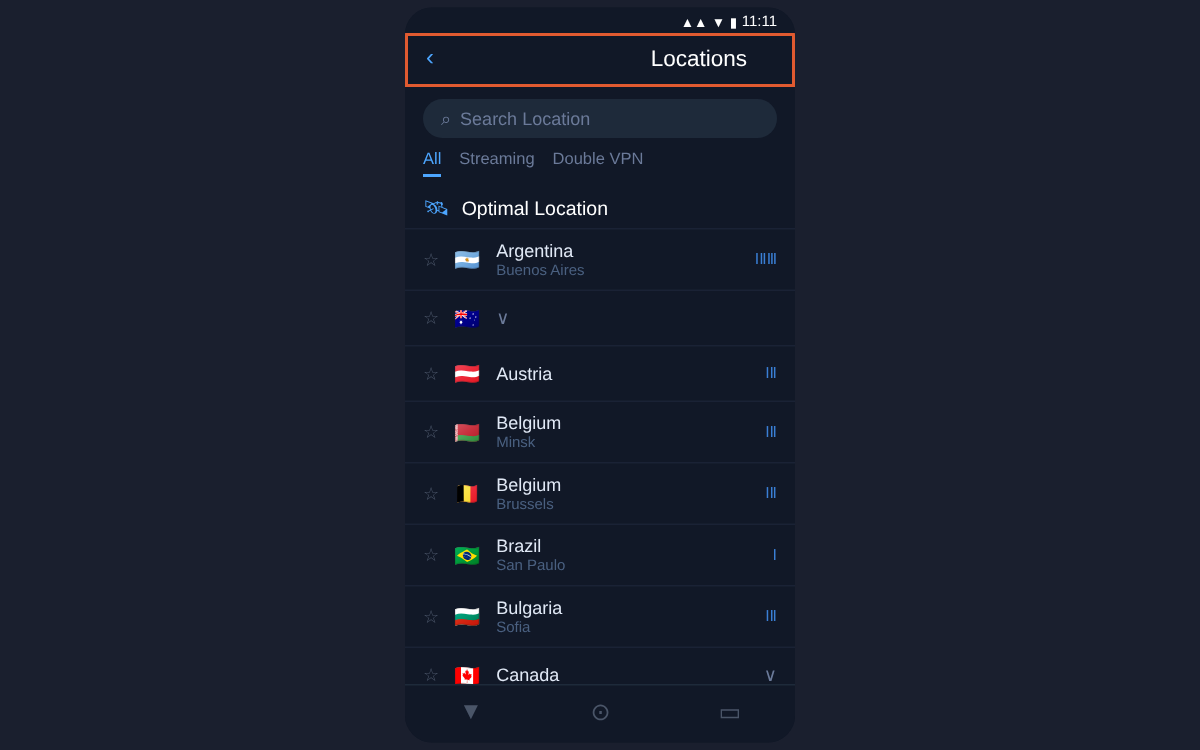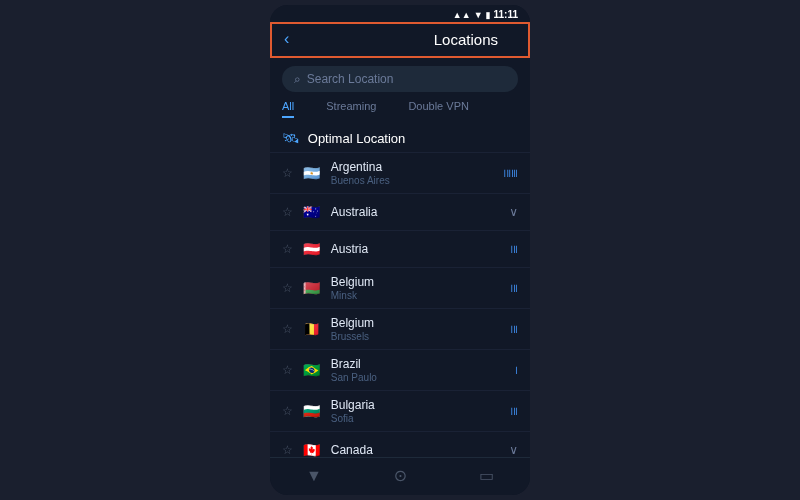--- a/index.html
+++ b/index.html
@@ -31,21 +31,21 @@
       gap: 4px;
     }
     .status-icons {
       display: flex;
       align-items: center;
       gap: 3px;
     }
     .status-time {
       color: #fff;
       font-size: 10px;
-      font-weight: 700;
+      font-weight: 400;
     }
     .header {
       display: flex;
       align-items: center;
       padding: 6px 12px 8px;
       border-bottom: 1px solid #1e2a3a;
       position: relative;
       border: 2px solid #e05a30;
       margin: 0 0 0 0;
       background: #111827;
@@ -79,21 +79,21 @@
     }
     .search-text {
       color: #6b7a99;
       font-size: 12px;
       text-align: right;
     }
     .tabs {
       display: flex;
       padding: 0 12px;
       margin-bottom: 4px;
-      gap: 32px;
+      gap: 12px;
     }
     .tab {
       color: #6b7a99;
       font-size: 11px;
       padding-bottom: 4px;
       cursor: pointer;
     }
     .tab.active {
       color: #4da6ff;
       border-bottom: 2px solid #4da6ff;
@@ -219,23 +219,20 @@
       <div class="location-info">
         <div class="location-name">Argentina</div>
         <div class="location-city">Buenos Aires</div>
       </div>
       <span class="signal-icon">ⅠⅡⅢ</span>
     </div>
 
     <div class="location-item">
       <span class="star-icon">☆</span>
       <div class="flag">🇦🇺</div>
-      <div class="location-info">
-        <div class="location-name">Australia</div>
-      </div>
       <span class="chevron-icon">∨</span>
     </div>
 
     <div class="location-item">
       <span class="star-icon">☆</span>
       <div class="flag">🇦🇹</div>
       <div class="location-info">
         <div class="location-name">Austria</div>
       </div>
       <span class="signal-icon">ⅠⅡ</span>

